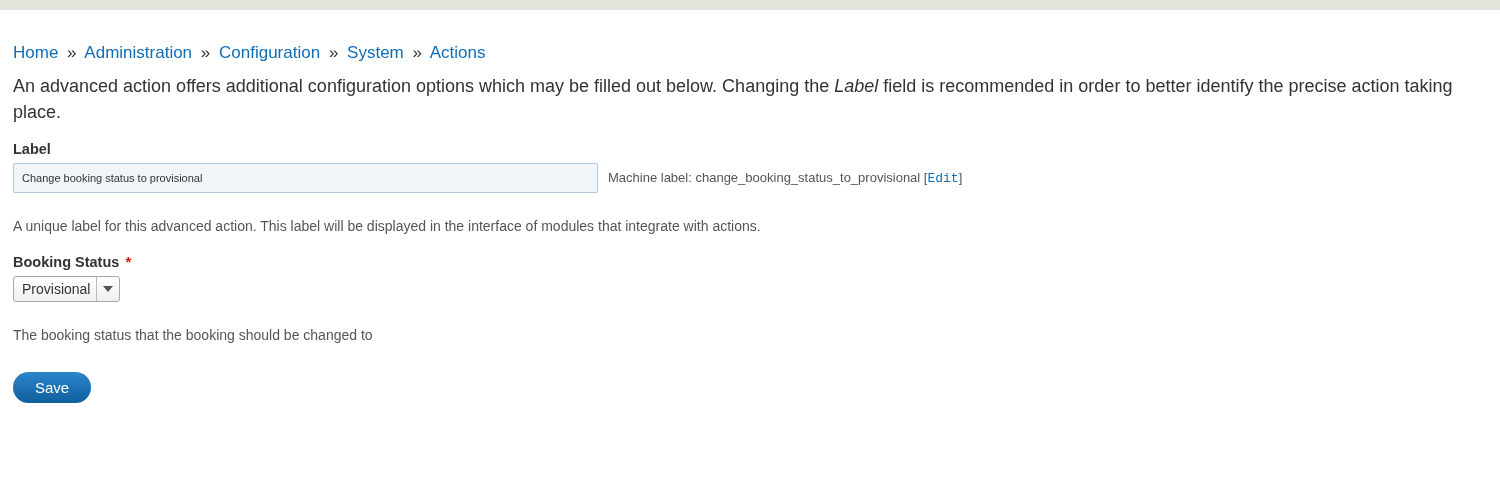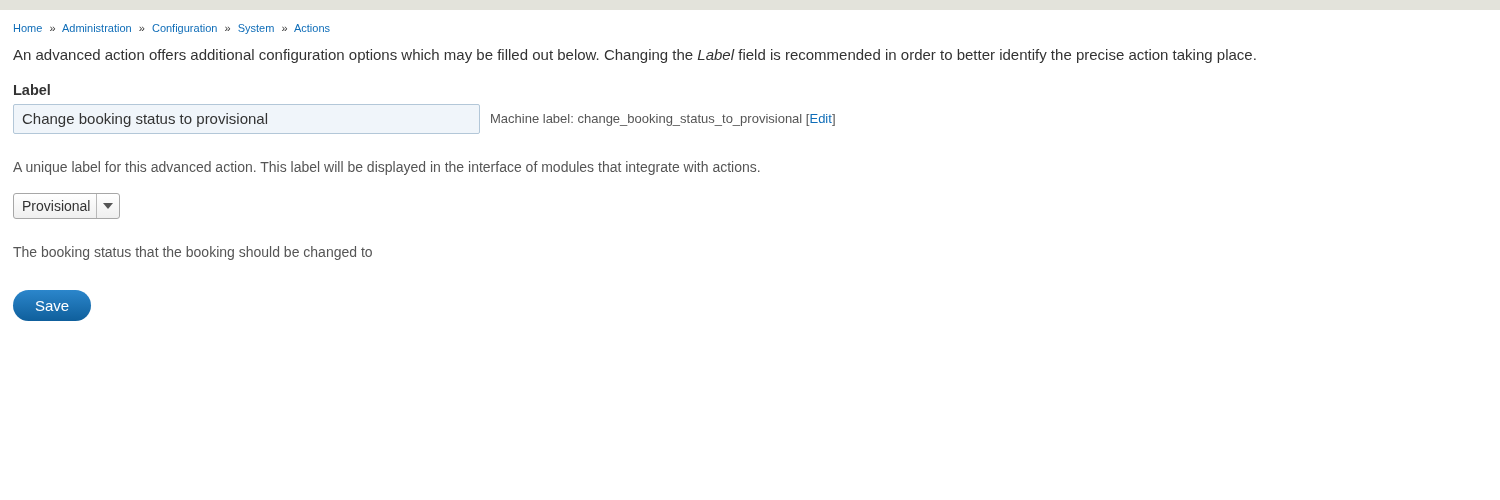--- a/index.html
+++ b/index.html
@@ -19,37 +19,38 @@
       height: 10px;
       background: #e3e3db;
       width: 100%;
     }
 
     .content {
       padding: 12px 13px;
     }
 
     .breadcrumb {
-      font-size: 11px;
+      font-size: 17px;
       color: #333;
       margin-bottom: 10px;
+      margin-top: 21px;
     }
 
     .breadcrumb a {
       color: #0f6db8;
       text-decoration: none;
     }
 
     .breadcrumb-sep {
       color: #333;
       padding: 0 4px;
     }
 
     .intro {
-      font-size: 15px;
+      font-size: 18px;
       color: #333;
       line-height: 1.45;
       margin-bottom: 16px;
     }
 
     .intro .italic {
       font-style: italic;
     }
 
     .form-item {
@@ -70,39 +71,40 @@
       margin-left: 2px;
     }
 
     .label-row {
       display: flex;
       align-items: center;
       gap: 10px;
     }
 
     .text-input {
-      width: 467px;
+      width: 585px;
       height: 30px;
       padding: 4px 8px;
-      font-size: 15px;
+      font-size: 11px;
       color: #333;
       border: 1px solid #b3c7d8;
       background: #f0f5fa;
       border-radius: 2px;
       font-family: inherit;
     }
 
     .machine-name {
       font-size: 13px;
       color: #555;
     }
 
     .machine-name a {
       color: #0f6db8;
       text-decoration: none;
+      font-family: Liberation Mono, monospace;
     }
 
     .description {
       font-size: 14px;
       color: #555555;
       margin-top: 24px;
       line-height: 1.4;
     }
 
     .select-wrap {
@@ -181,20 +183,24 @@
     <div class="label-row">
       <input type="text" class="text-input" value="Change booking status to provisional" style="">
       <span class="machine-name">
         <span>Machine label: </span><span>change_booking_status_to_provisional</span><span> [</span><a href="#">Edit</a><span>]</span>
       </span>
     </div>
     <div class="description">A unique label for this advanced action. This label will be displayed in the interface of modules that integrate with actions.</div>
   </div>
 
   <div class="form-item">
+    <label class="form-label">
+      <span>Booking Status</span>
+      <span class="required-mark">*</span>
+    </label>
     <div class="select-wrap">
       <span class="select-value">Provisional</span>
       <span class="select-caret">
         <span class="caret-down"></span>
       </span>
     </div>
     <div class="description">The booking status that the booking should be changed to</div>
   </div>
 
   <button class="save-button">Save</button>

